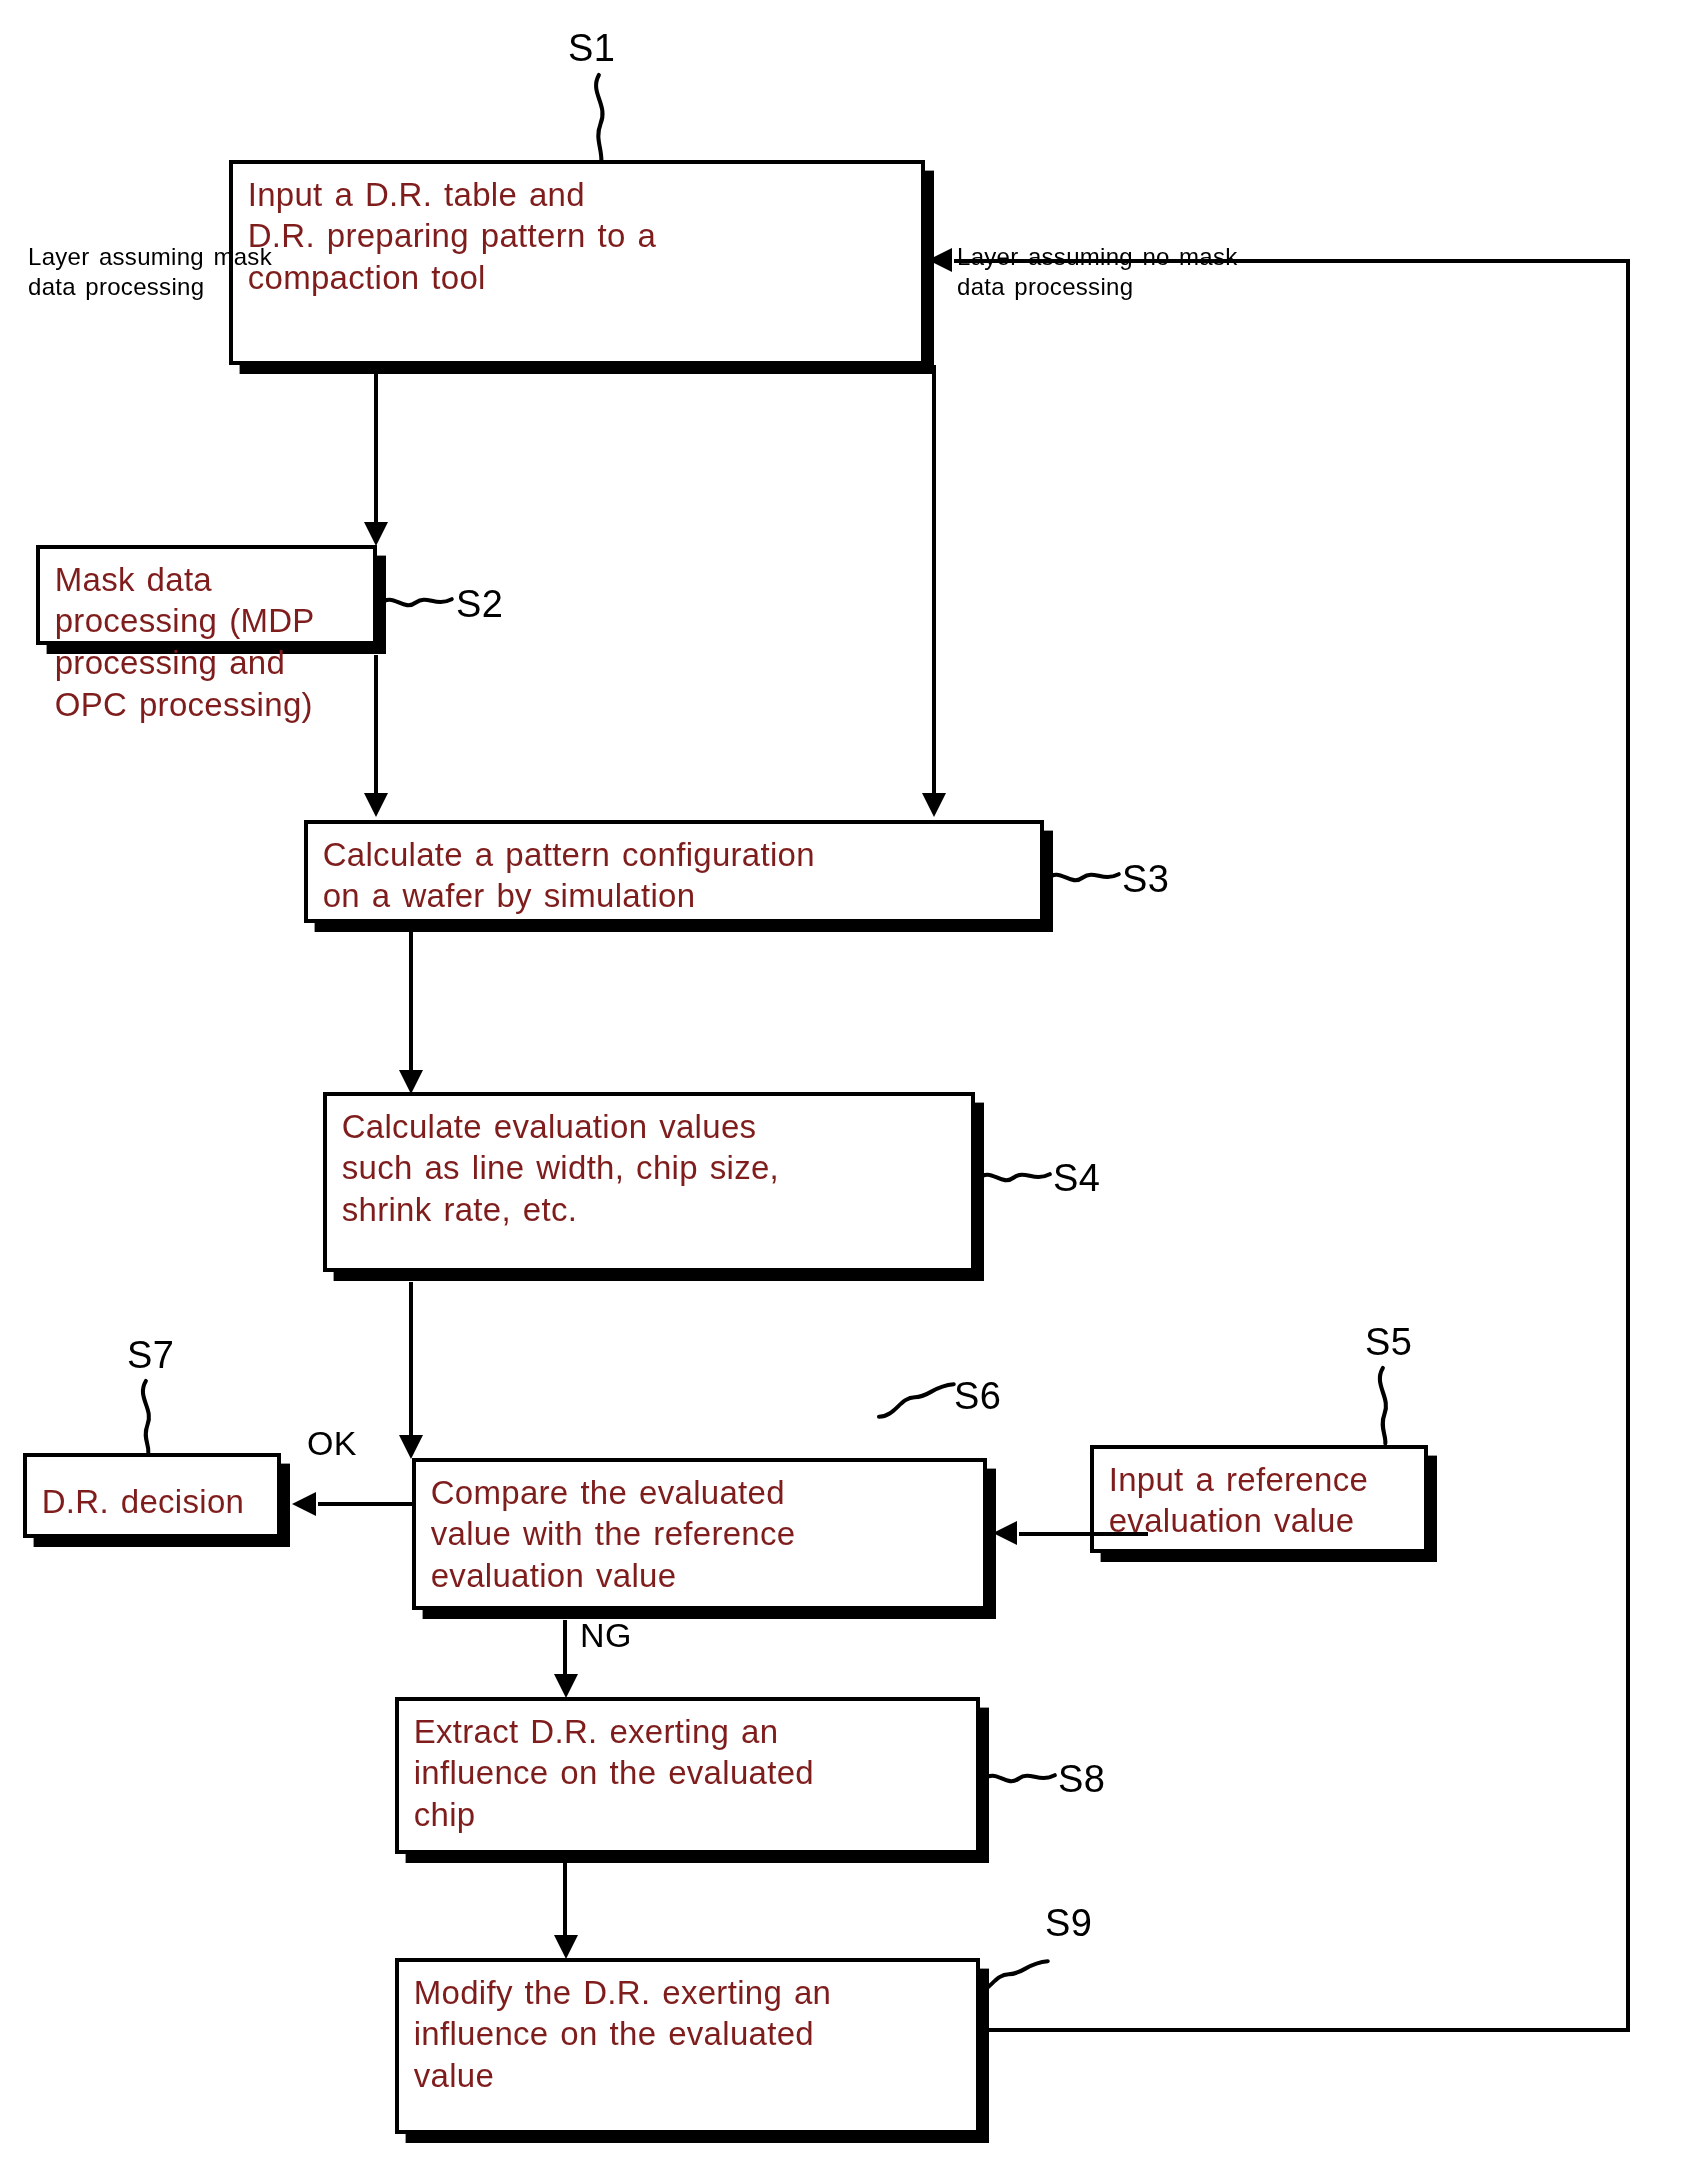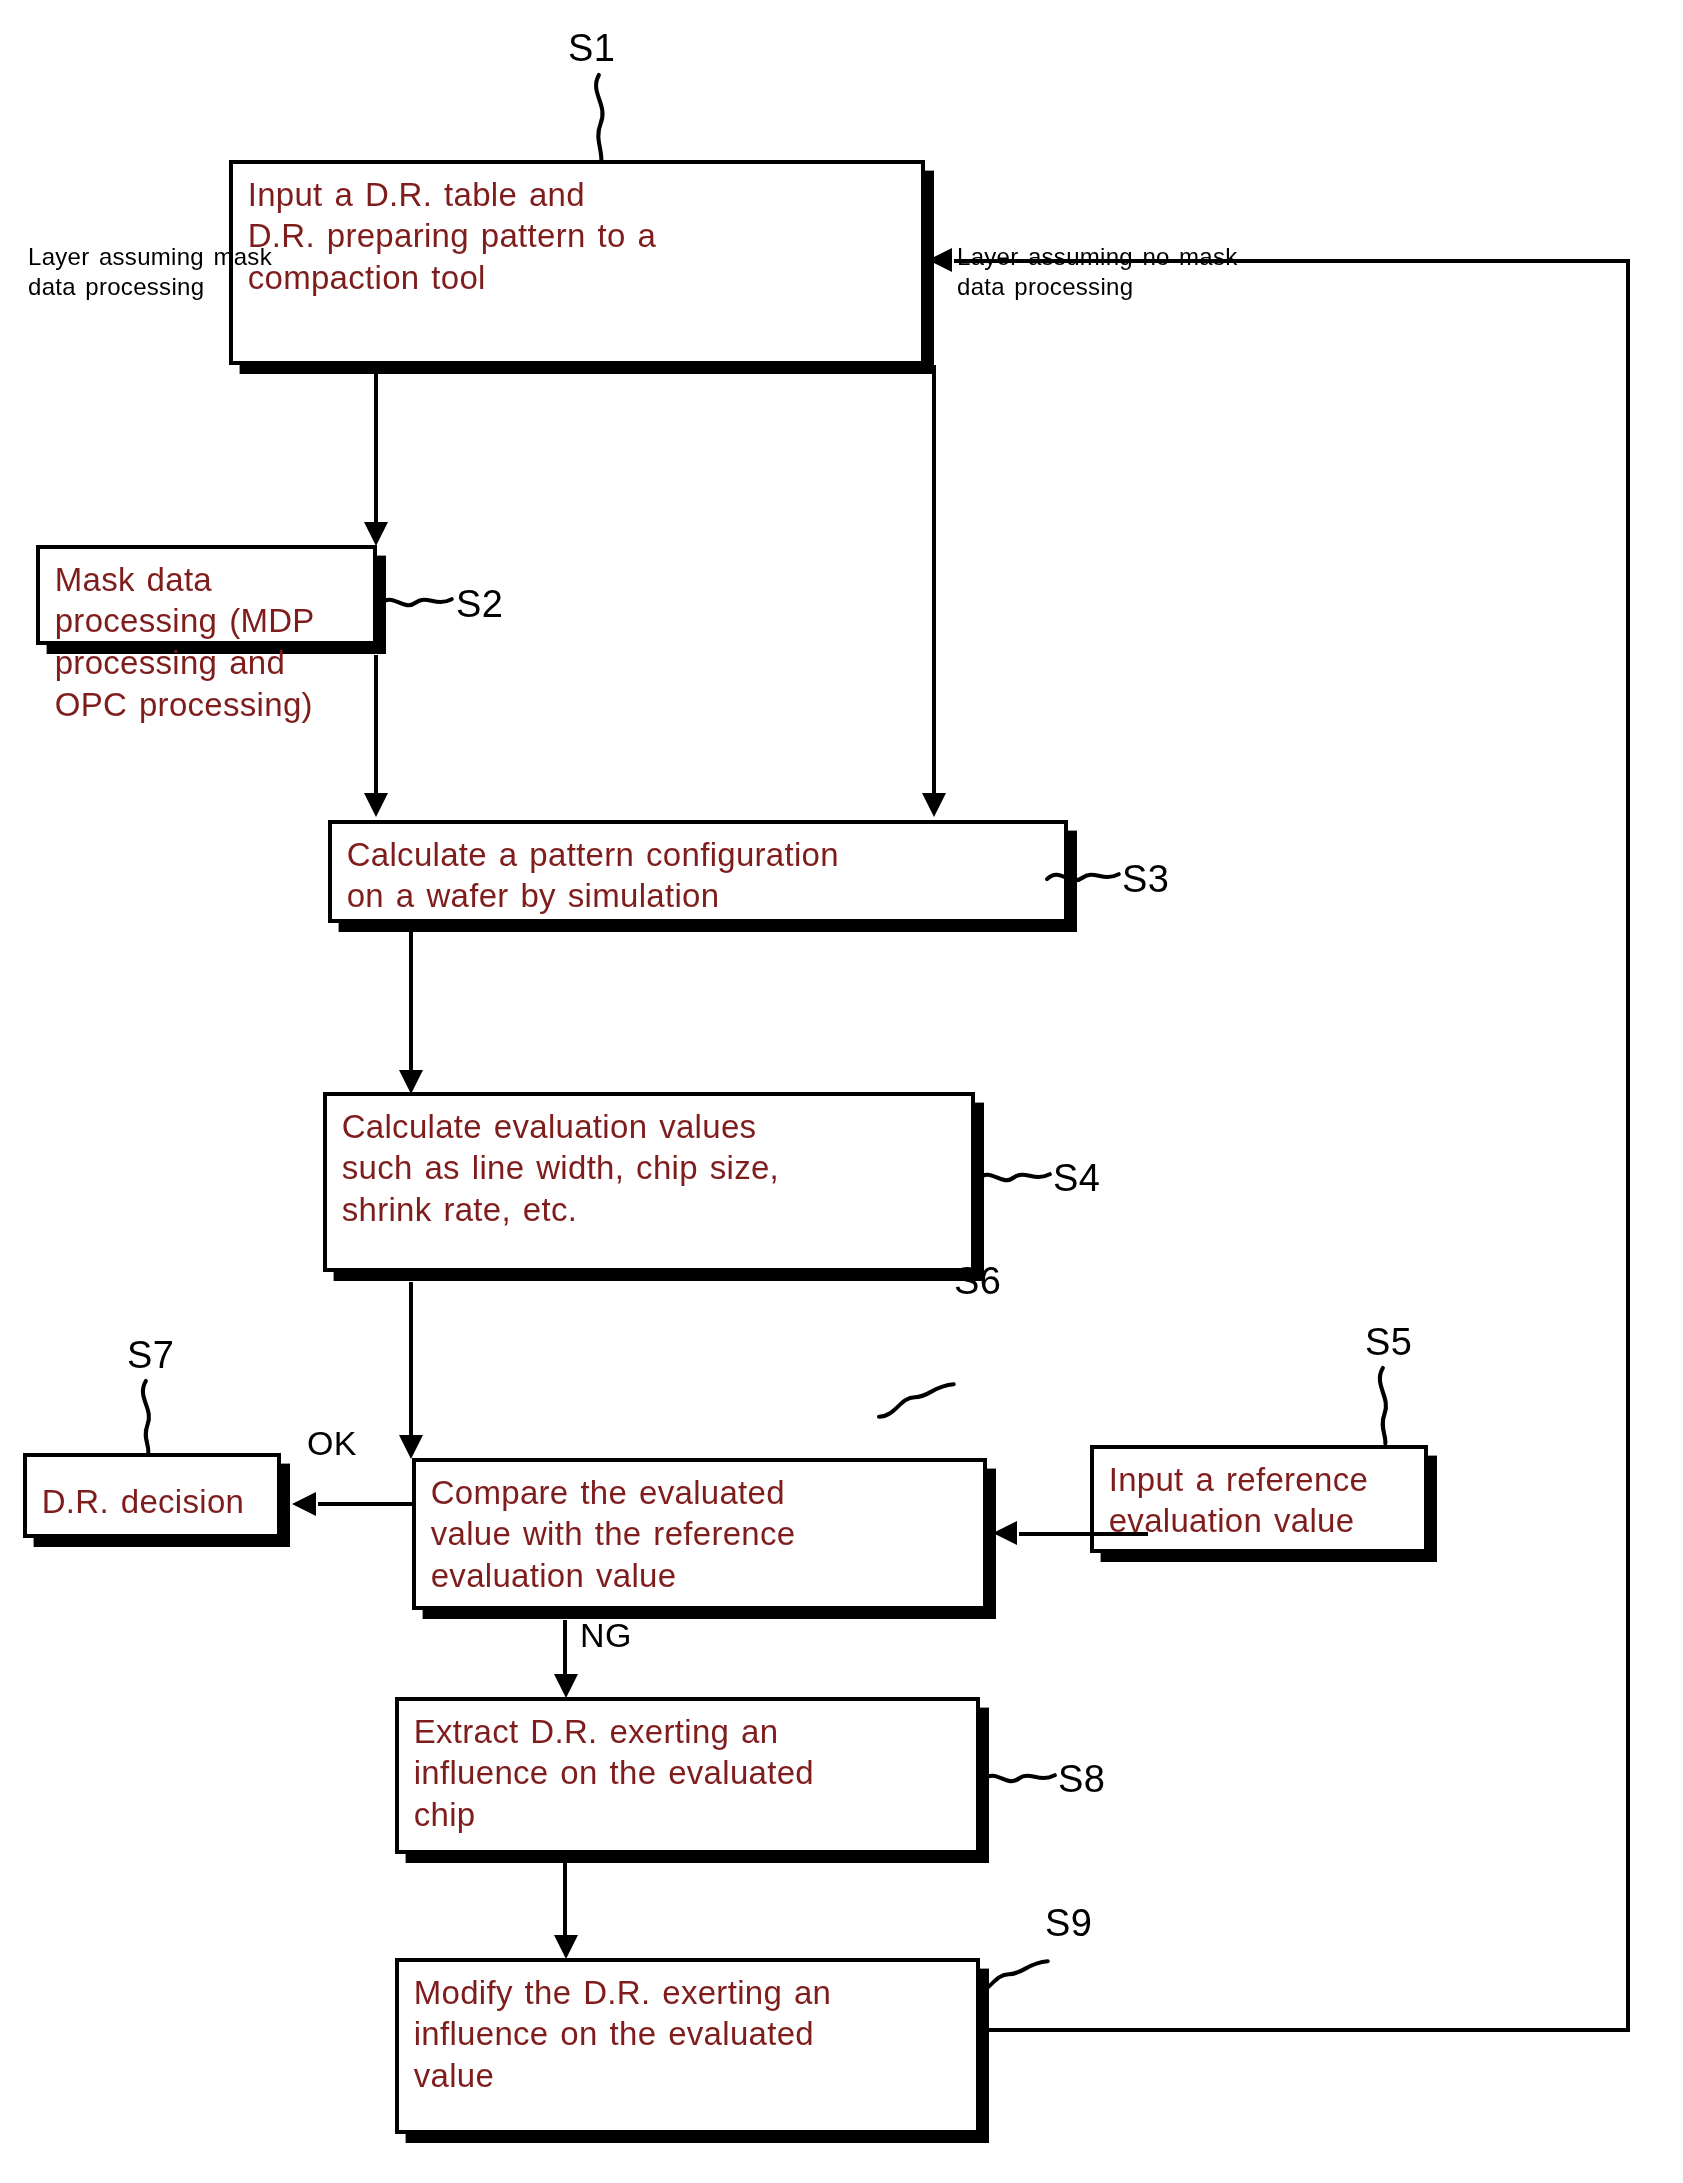--- a/index.html
+++ b/index.html
@@ -120,21 +120,21 @@
   <div class="leader" style="left:380px; top:586px;">
     <svg width="75" height="33" viewBox="0 0 92 40">
       <path d="M0 22 C 16 6, 28 32, 44 20 C 58 10, 68 26, 88 16" fill="none" stroke="#000" stroke-width="5" stroke-linecap="round"></path>
     </svg>
   </div>
   <div class="step-tag" style="left:456px; top:585px;">S2</div>
 
   <div class="vline" style="left:374px; top:655px; height:141px;"></div>
   <div class="arrow-down" style="left:364px; top:793px;"></div>
 
-  <div class="box" style="left:304px; top:820px; width:740px; height:103px;margin-left:24px;">Calculate a pattern configuration
+  <div class="box" style="left:304px; top:820px; width:740px; height:103px;">Calculate a pattern configuration
 on a wafer by simulation</div>
   <div class="leader" style="left:1047px; top:861px;">
     <svg width="75" height="33" viewBox="0 0 92 40">
       <path d="M0 22 C 16 6, 28 32, 44 20 C 58 10, 68 26, 88 16" fill="none" stroke="#000" stroke-width="5" stroke-linecap="round"></path>
     </svg>
   </div>
   <div class="step-tag" style="left:1122px; top:860px;">S3</div>
 
   <div class="vline" style="left:409px; top:932px; height:140px;"></div>
   <div class="arrow-down" style="left:399px; top:1070px;"></div>
@@ -145,21 +145,21 @@
   <div class="leader" style="left:978px; top:1161px;">
     <svg width="75" height="33" viewBox="0 0 92 40">
       <path d="M0 22 C 16 6, 28 32, 44 20 C 58 10, 68 26, 88 16" fill="none" stroke="#000" stroke-width="5" stroke-linecap="round"></path>
     </svg>
   </div>
   <div class="step-tag" style="left:1053px; top:1159px;">S4</div>
 
   <div class="vline" style="left:409px; top:1282px; height:157px;"></div>
   <div class="arrow-down" style="left:399px; top:1435px;"></div>
 
-  <div class="step-tag" style="left:954px; top:1262px;">S6</div>
+  <div class="step-tag" style="left:954px; top:1377px;">S6</div>
   <div class="leader" style="left:879px; top:1381px;">
     <svg width="78" height="39" viewBox="0 0 96 48">
       <path d="M0 44 C 20 44, 26 20, 44 20 C 62 20, 66 6, 92 4" fill="none" stroke="#000" stroke-width="5" stroke-linecap="round"></path>
     </svg>
   </div>
   <div class="box" style="left:412px; top:1458px; width:575px; height:152px;">Compare the evaluated
 value with the reference
 evaluation value</div>
 
   <div class="step-tag" style="left:127px; top:1336px;">S7</div>

